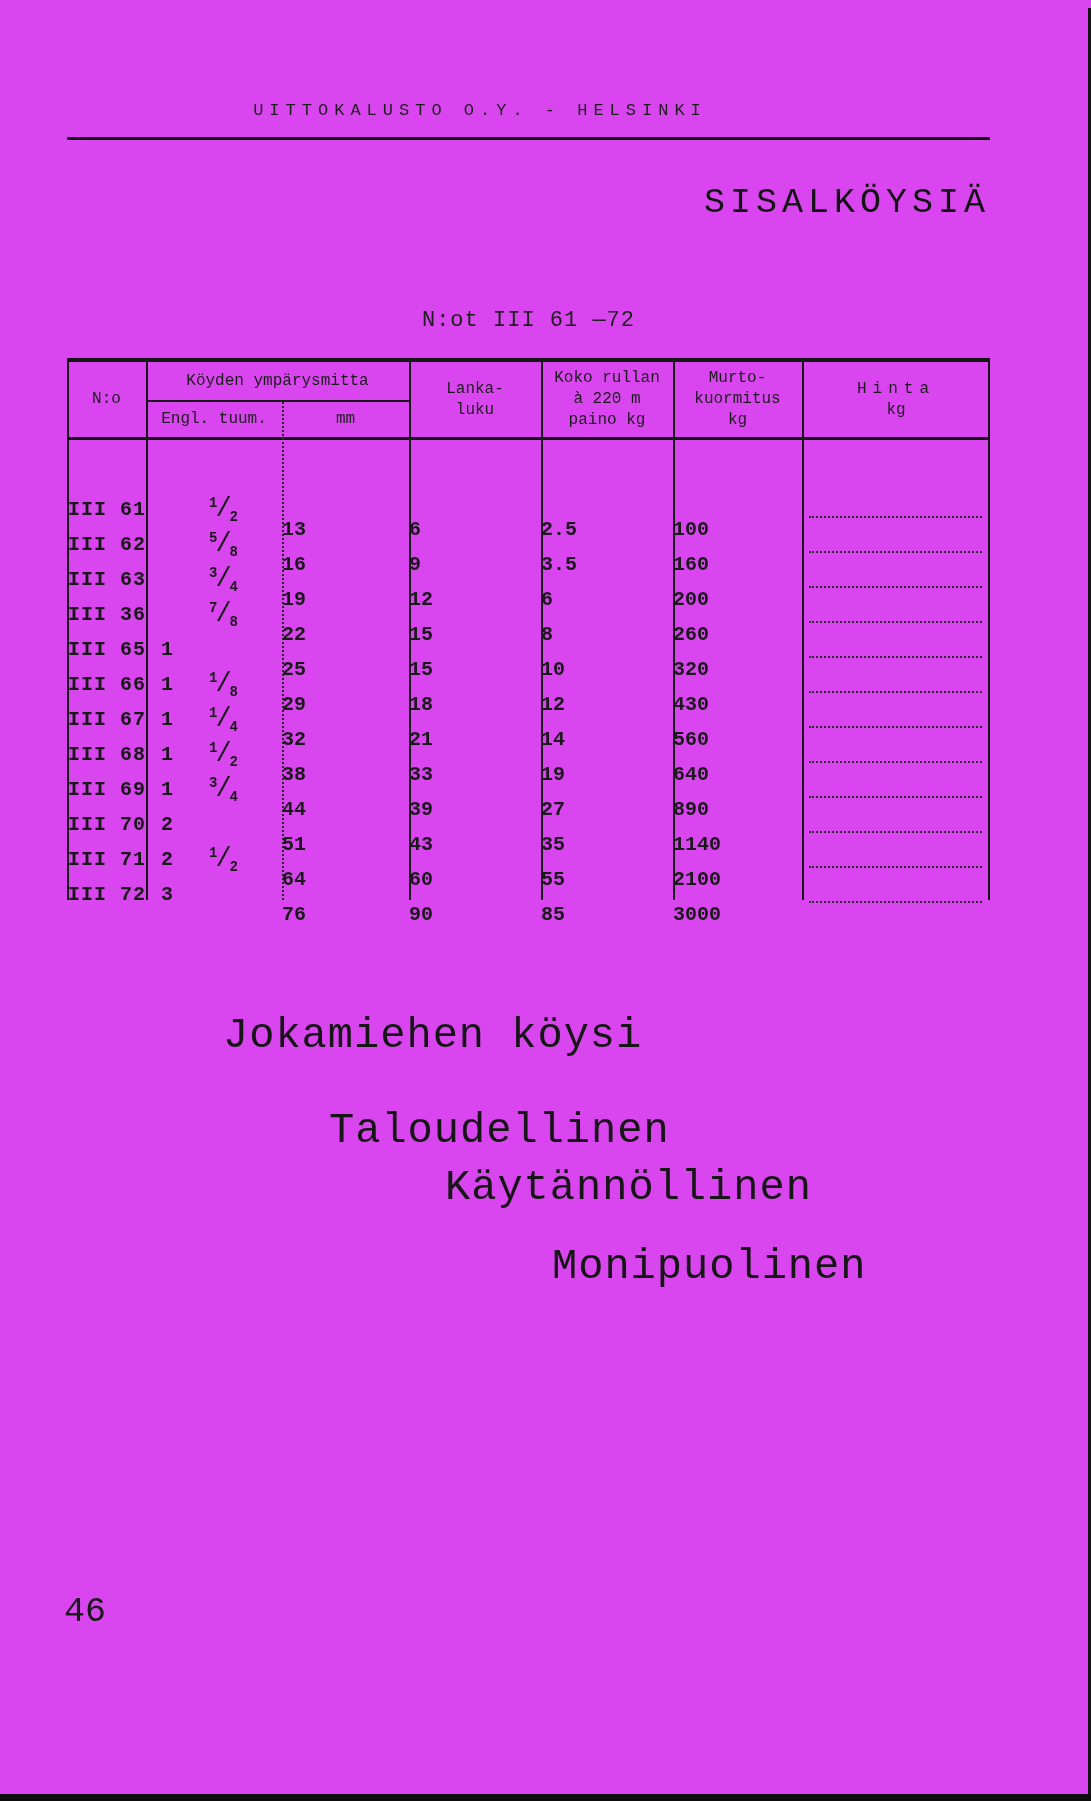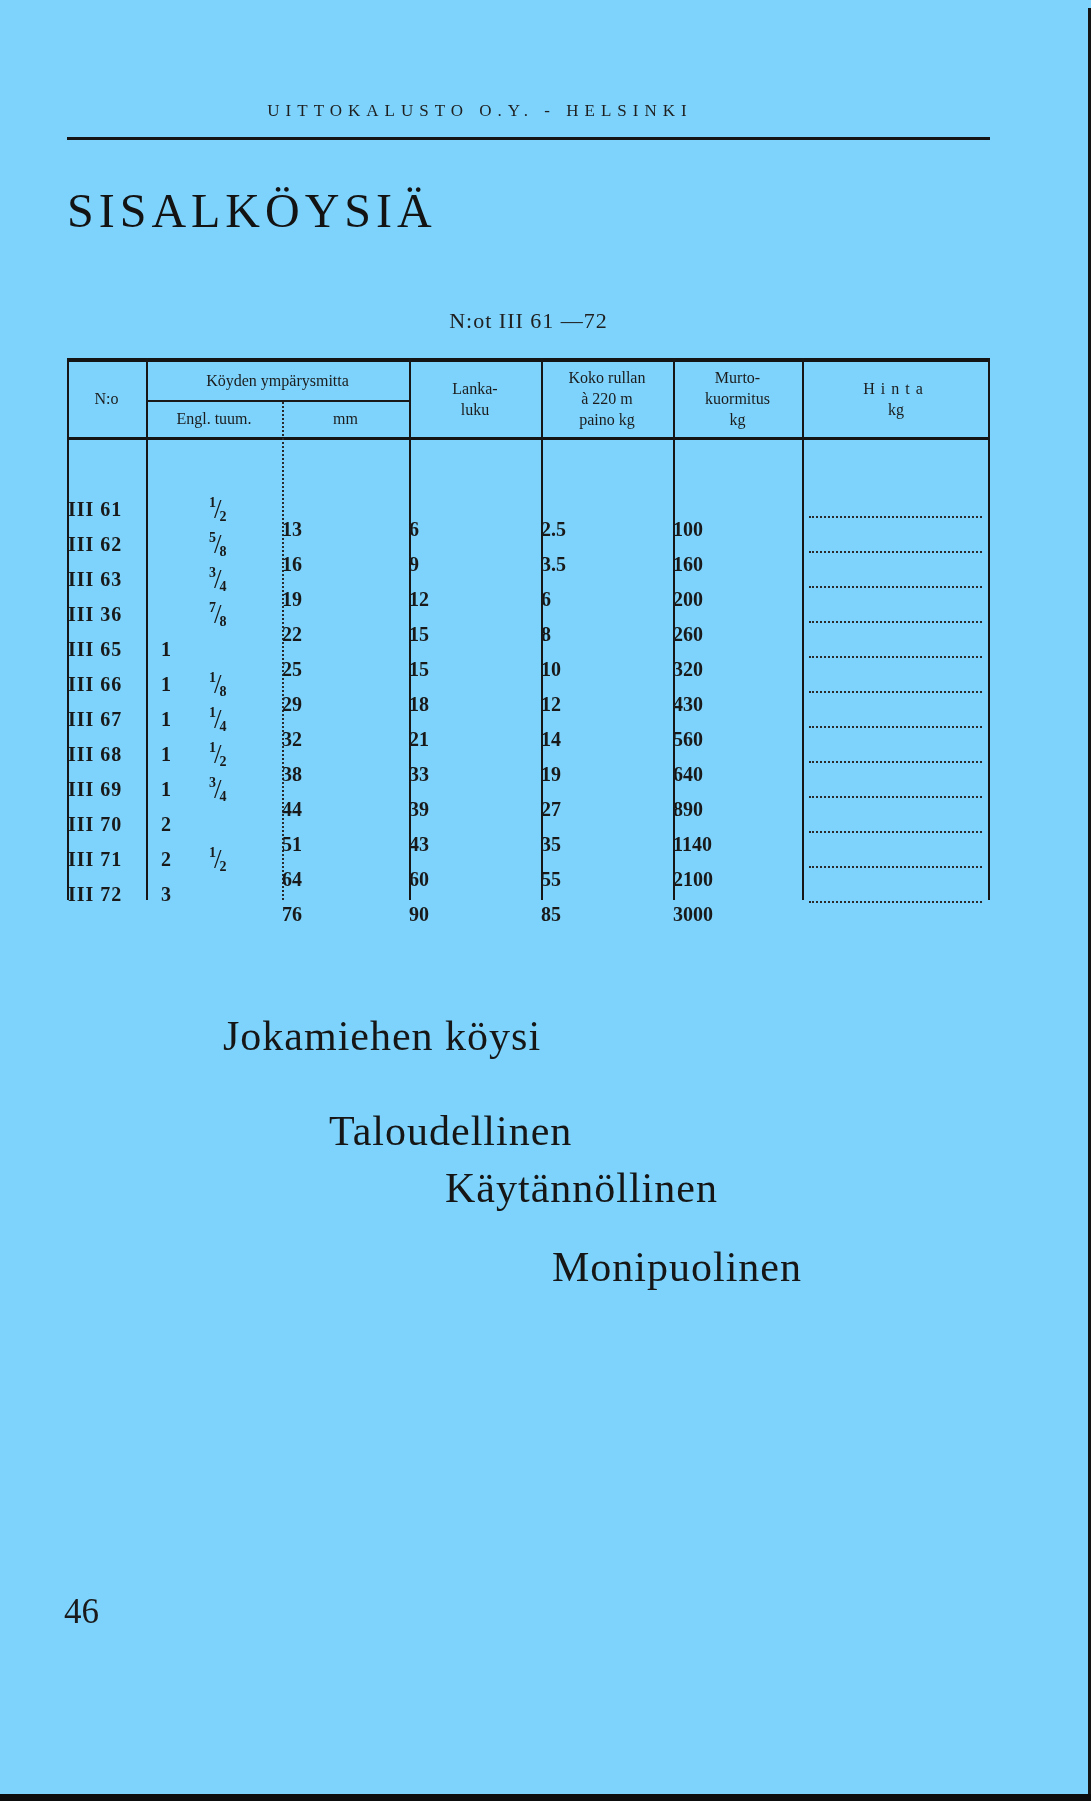--- a/index.html
+++ b/index.html
@@ -1,42 +1,42 @@
 <!DOCTYPE html>
 <html><head>
 <meta charset="utf-8">
 <style>
   html,body{margin:0;padding:0;background:#888;}
   .page{
     position:relative;
     width:1091px;height:1801px;
     margin:0 auto;
-    background:#7dd3fc;
-    font-family:Liberation Serif, serif;
+    background:#d946ef;
+    font-family:Liberation Mono, monospace;
     color:#1a1a1a;
     overflow:hidden;
   }
   
   .edge-right{position:absolute;top:8px;right:0;width:3px;height:1793px;background:#141414;}
   .edge-bottom{position:absolute;left:0;bottom:0;width:100%;height:7px;background:#0d0d0d;}
 
   
   .company{
     position:absolute;top:101px;left:0;width:960px;
     text-align:center;
     font-size:17px;letter-spacing:6px;font-weight:400;
     color:#1f1f1f;
   }
   .header-rule{position:absolute;top:137px;left:67px;width:923px;height:3px;background:#151515;}
 
   
   .title{
     position:absolute;top:183px;left:67px;width:923px;
-    text-align:left;
-    font-size:48px;letter-spacing:5px;font-weight:400;
+    text-align:right;
+    font-size:35px;letter-spacing:5px;font-weight:400;
     color:#131313;
   }
 
   .subtitle{
     position:absolute;top:308px;left:67px;width:923px;
     text-align:center;
     font-size:22px;letter-spacing:1px;color:#202020;
   }
 
   

